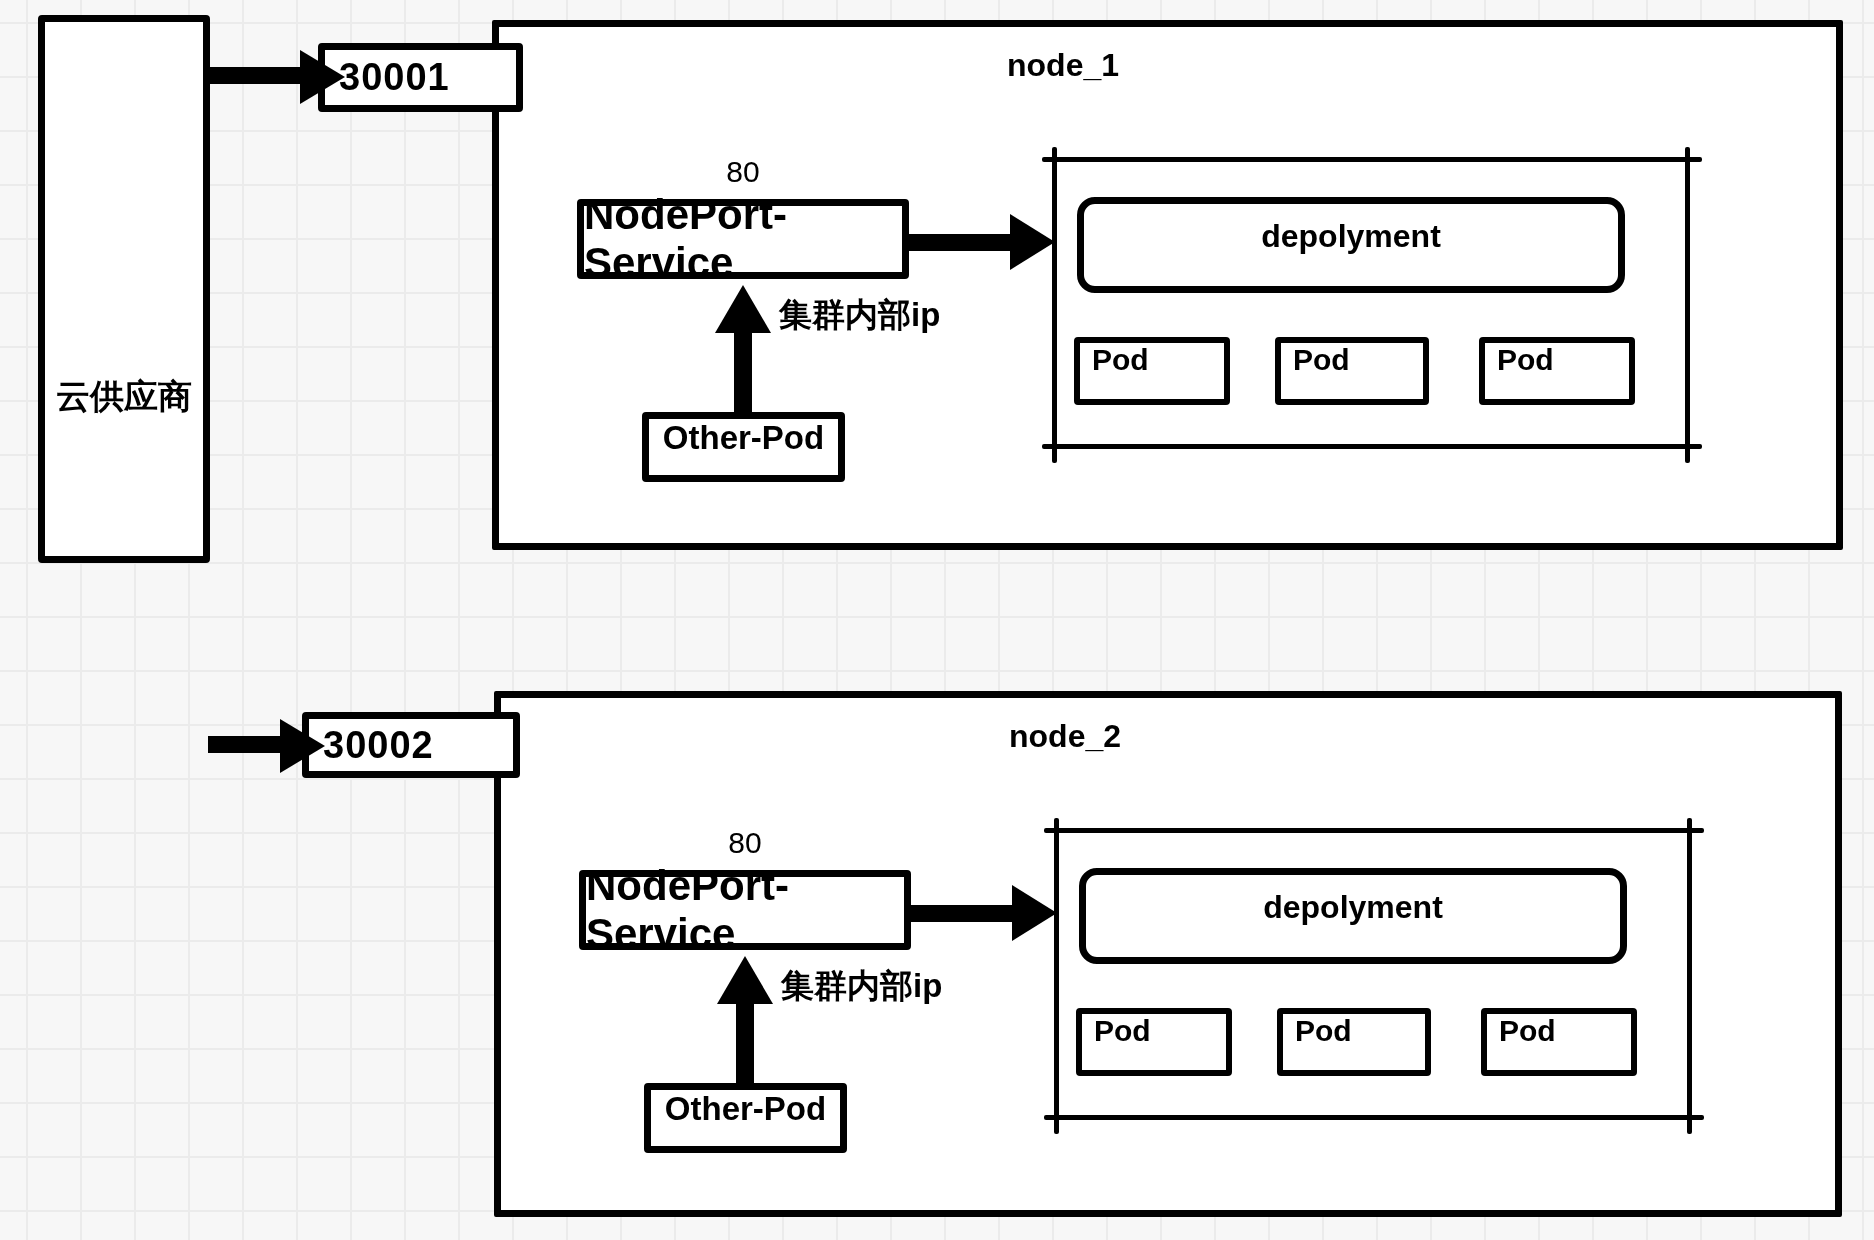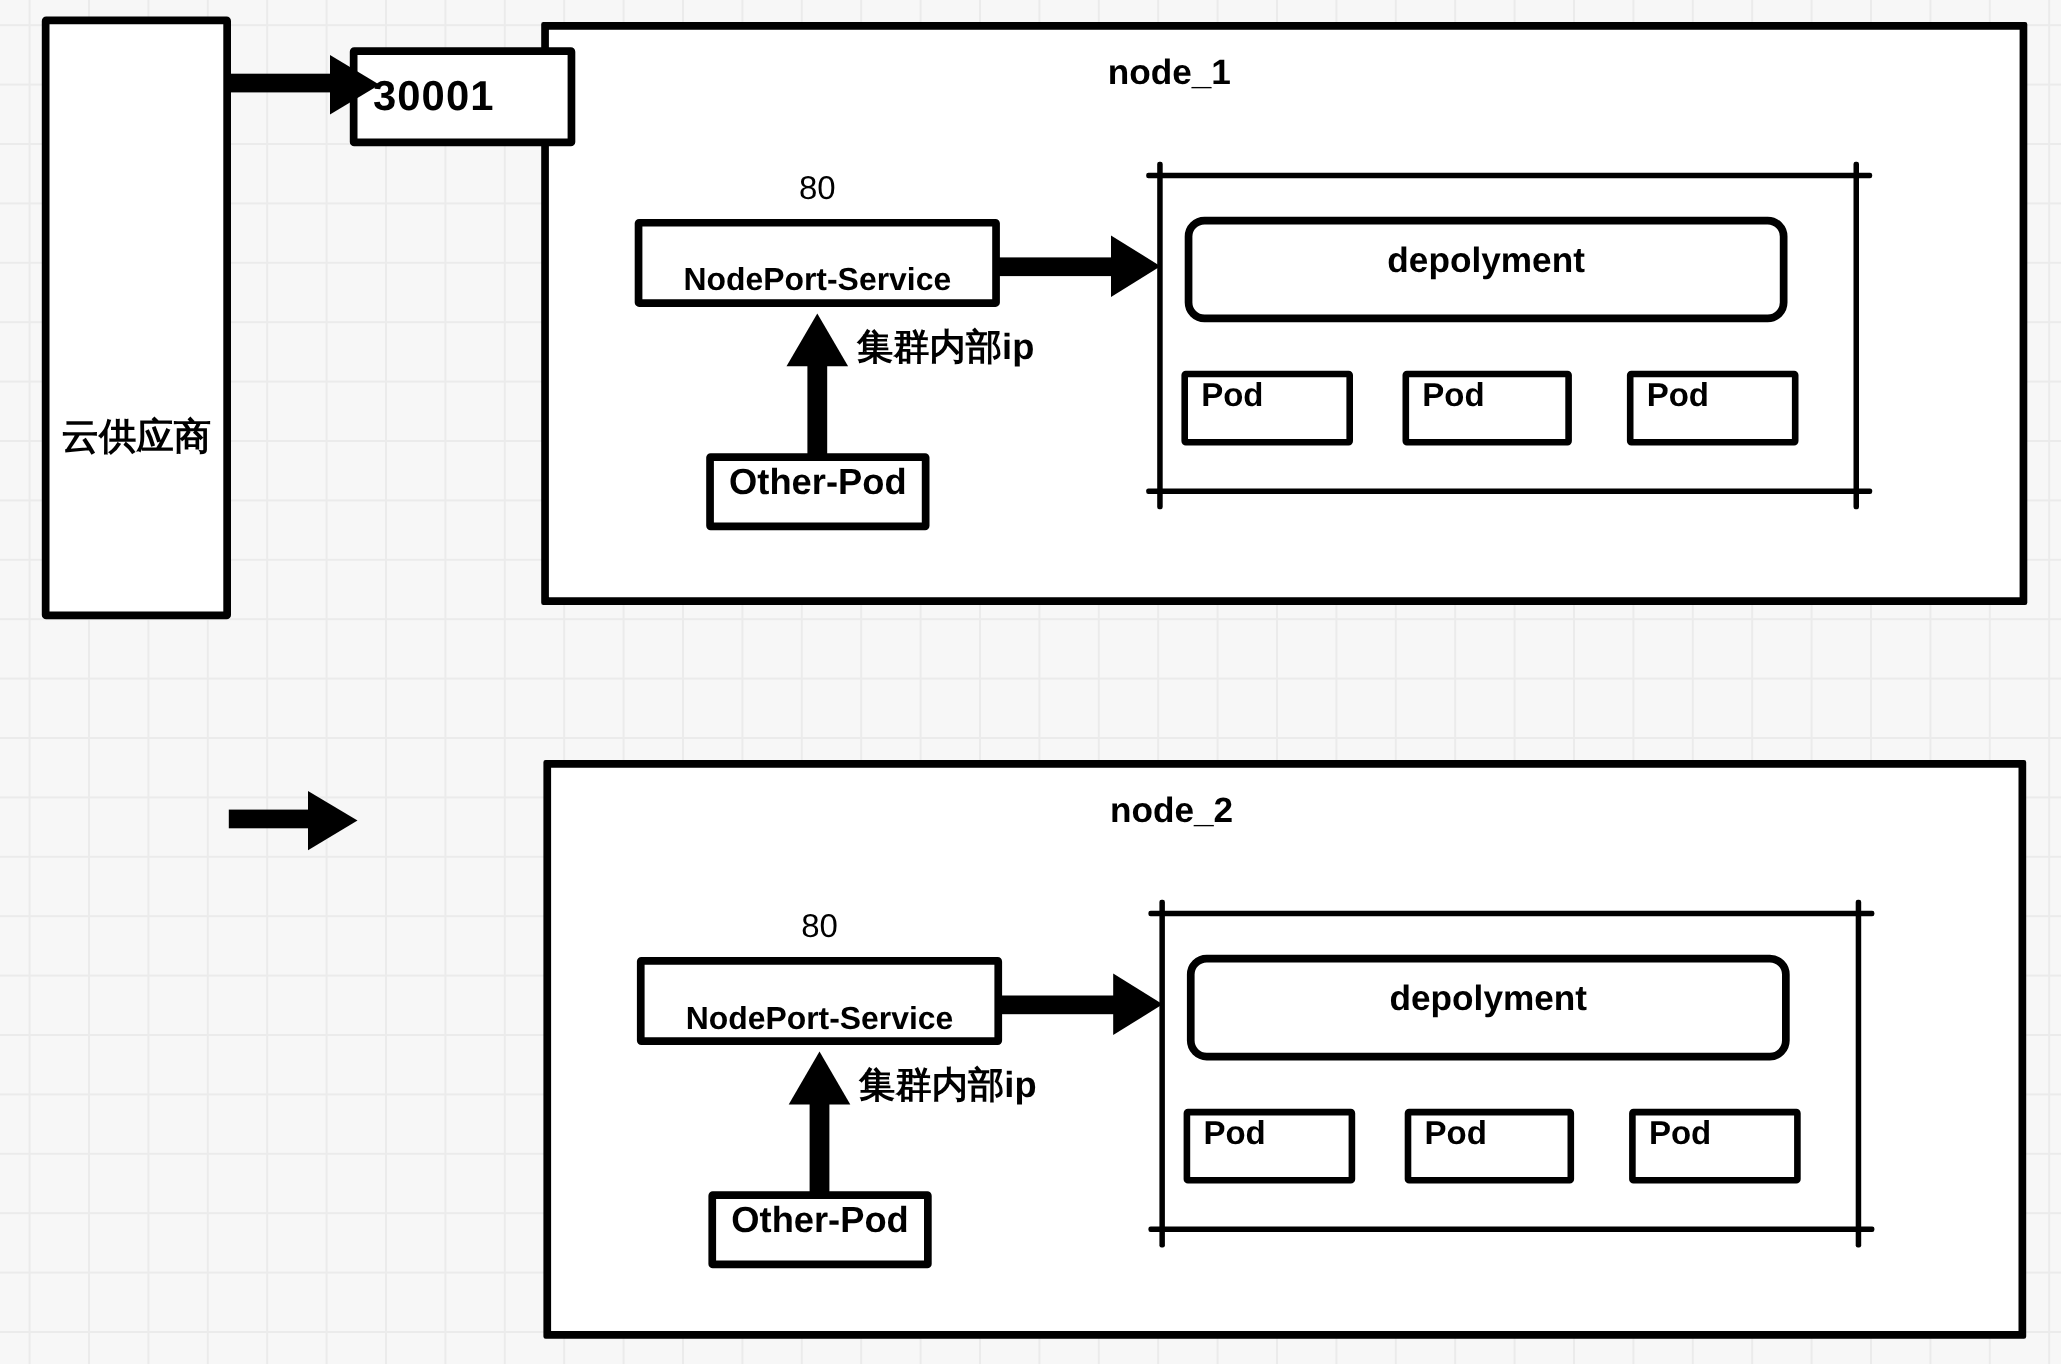--- a/index.html
+++ b/index.html
@@ -39,40 +39,40 @@
     border-left:45px solid #000;
   }
   .edge1{left:0;top:0;}
   .edge1 .shaft{left:208px;top:67px;width:100px;height:17px;}
   .edge1 .head-right{left:300px;top:50px;}
   .edge2 .shaft{left:208px;top:736px;width:80px;height:17px;}
   .edge2 .head-right{left:280px;top:719px;}
   
   .port-box{z-index:5;display:flex;align-items:center;}
   .port-box .port-label{padding-left:14px;font-size:38px;font-weight:700;letter-spacing:1px;}
-  .port-1{left:318px;top:43px;width:205px;height:90px;}
+  .port-1{left:318px;top:43px;width:205px;height:69px;}
   .port-2{left:302px;top:712px;width:218px;height:66px;}
   
   .node-box{z-index:1;border-radius:2px;}
   .node-1{left:492px;top:20px;width:1351px;height:530px;}
   .node-2{left:494px;top:691px;width:1348px;height:526px;}
   .node-title{
     position:absolute;left:414px;top:20px;width:300px;
     text-align:center;font-size:32px;font-weight:700;
   }
   
   .inner{position:absolute;background:#fff;border:7px solid #000;border-radius:4px;box-sizing:border-box;}
   .port80-label{
     position:absolute;left:184px;top:128px;width:120px;
     text-align:center;font-size:30px;font-weight:400;
   }
   .service-box{
     left:78px;top:172px;width:332px;height:80px;
-    display:flex;align-items:flex-end;justify-content:center;
-    font-size:29px;font-weight:700;
+    display:flex;align-items:center;justify-content:center;
+    font-size:42px;font-weight:700;
   }
   .h-arrow-shaft{position:absolute;left:408px;top:207px;width:105px;height:17px;background:#000;}
   .h-arrow-head{
     position:absolute;left:511px;top:187px;width:0;height:0;
     border-top:28px solid transparent;
     border-bottom:28px solid transparent;
     border-left:45px solid #000;
   }
   .cluster-ip-label{
     position:absolute;left:280px;top:266px;
@@ -126,20 +126,23 @@
   </div>
 
   <div class="edge edge2">
     <div class="shaft"></div>
     <div class="head-right"></div>
   </div>
 
   <div class="shape port-box port-1">
     <span class="port-label">30001</span>
   </div>
+  <div class="shape port-box port-2">
+    <span class="port-label">30002</span>
+  </div>
 
   <div class="shape node-box node-1">
     <div class="node-title">node_1</div>
 
     <div class="port80-label">80</div>
 
     <div class="inner service-box">
       <span>NodePort-Service</span>
     </div>
 

